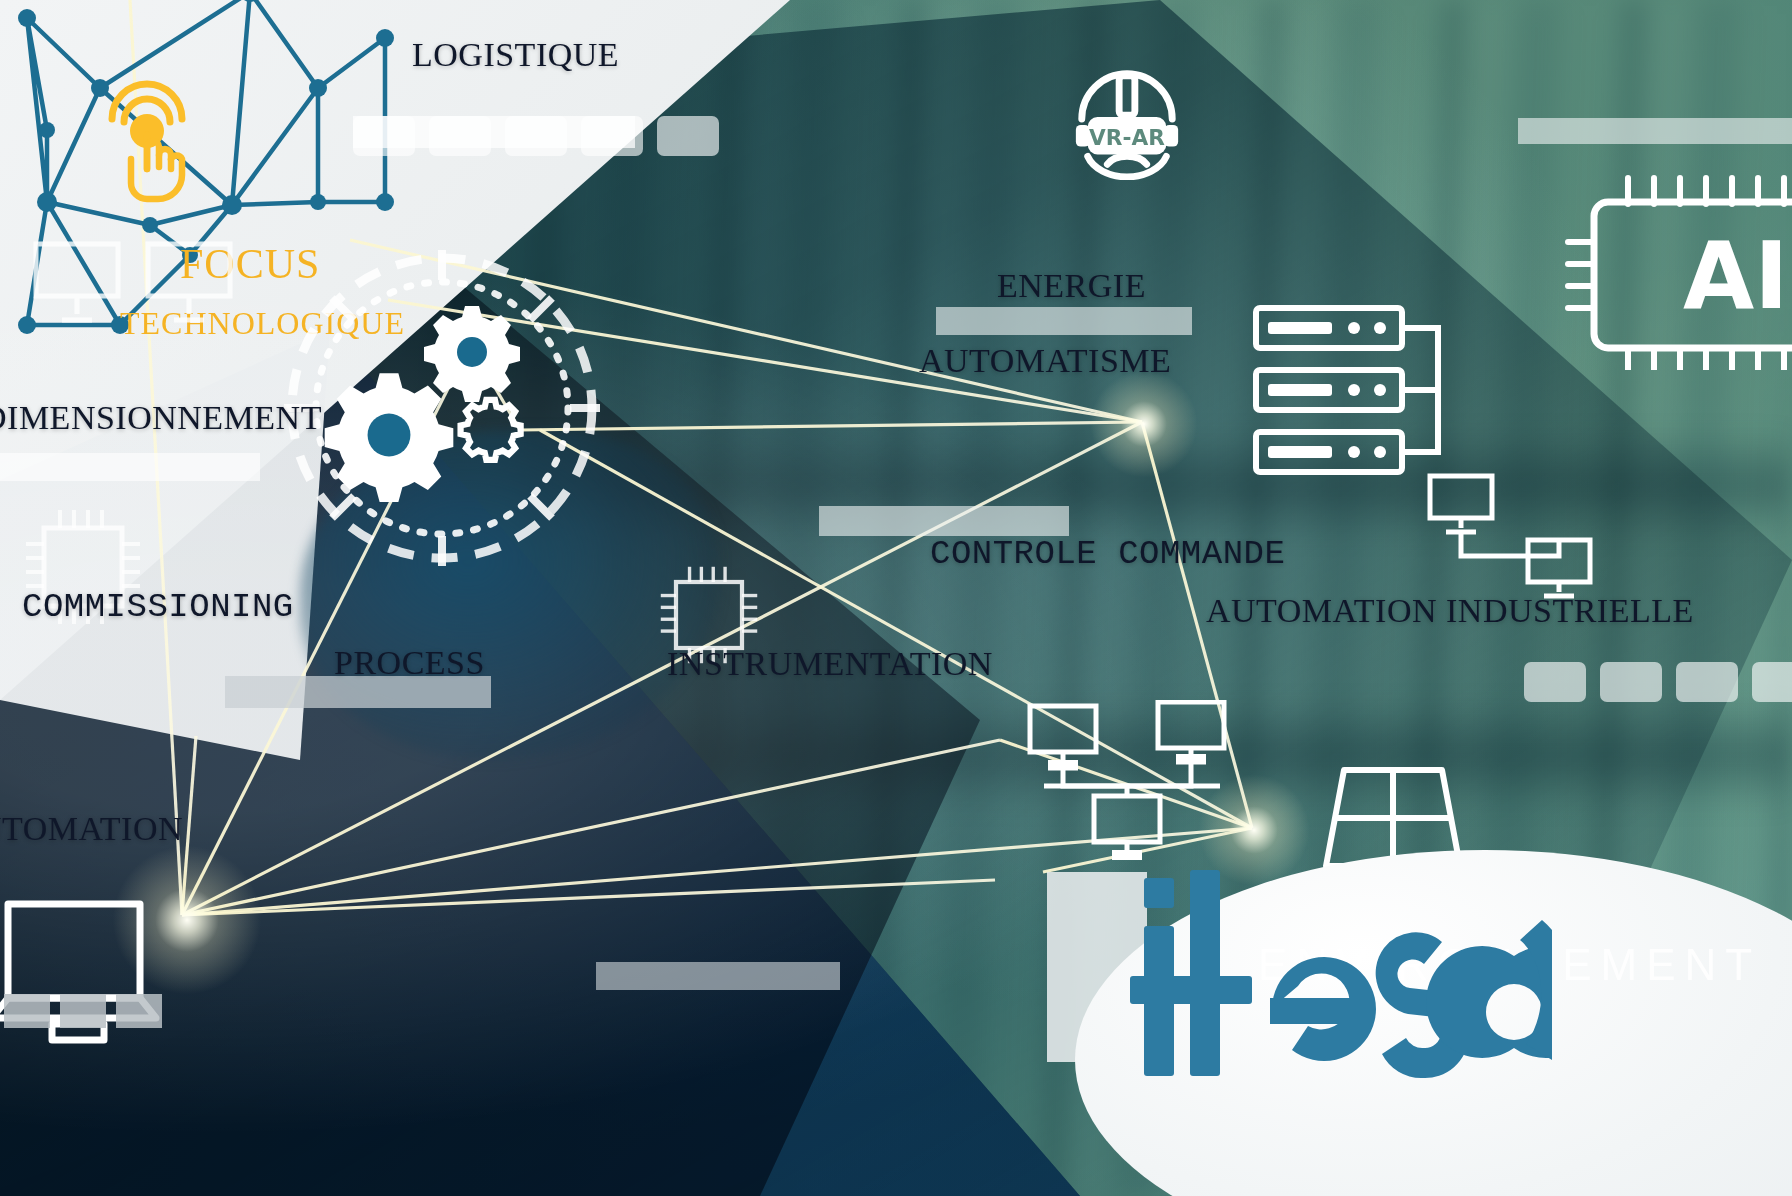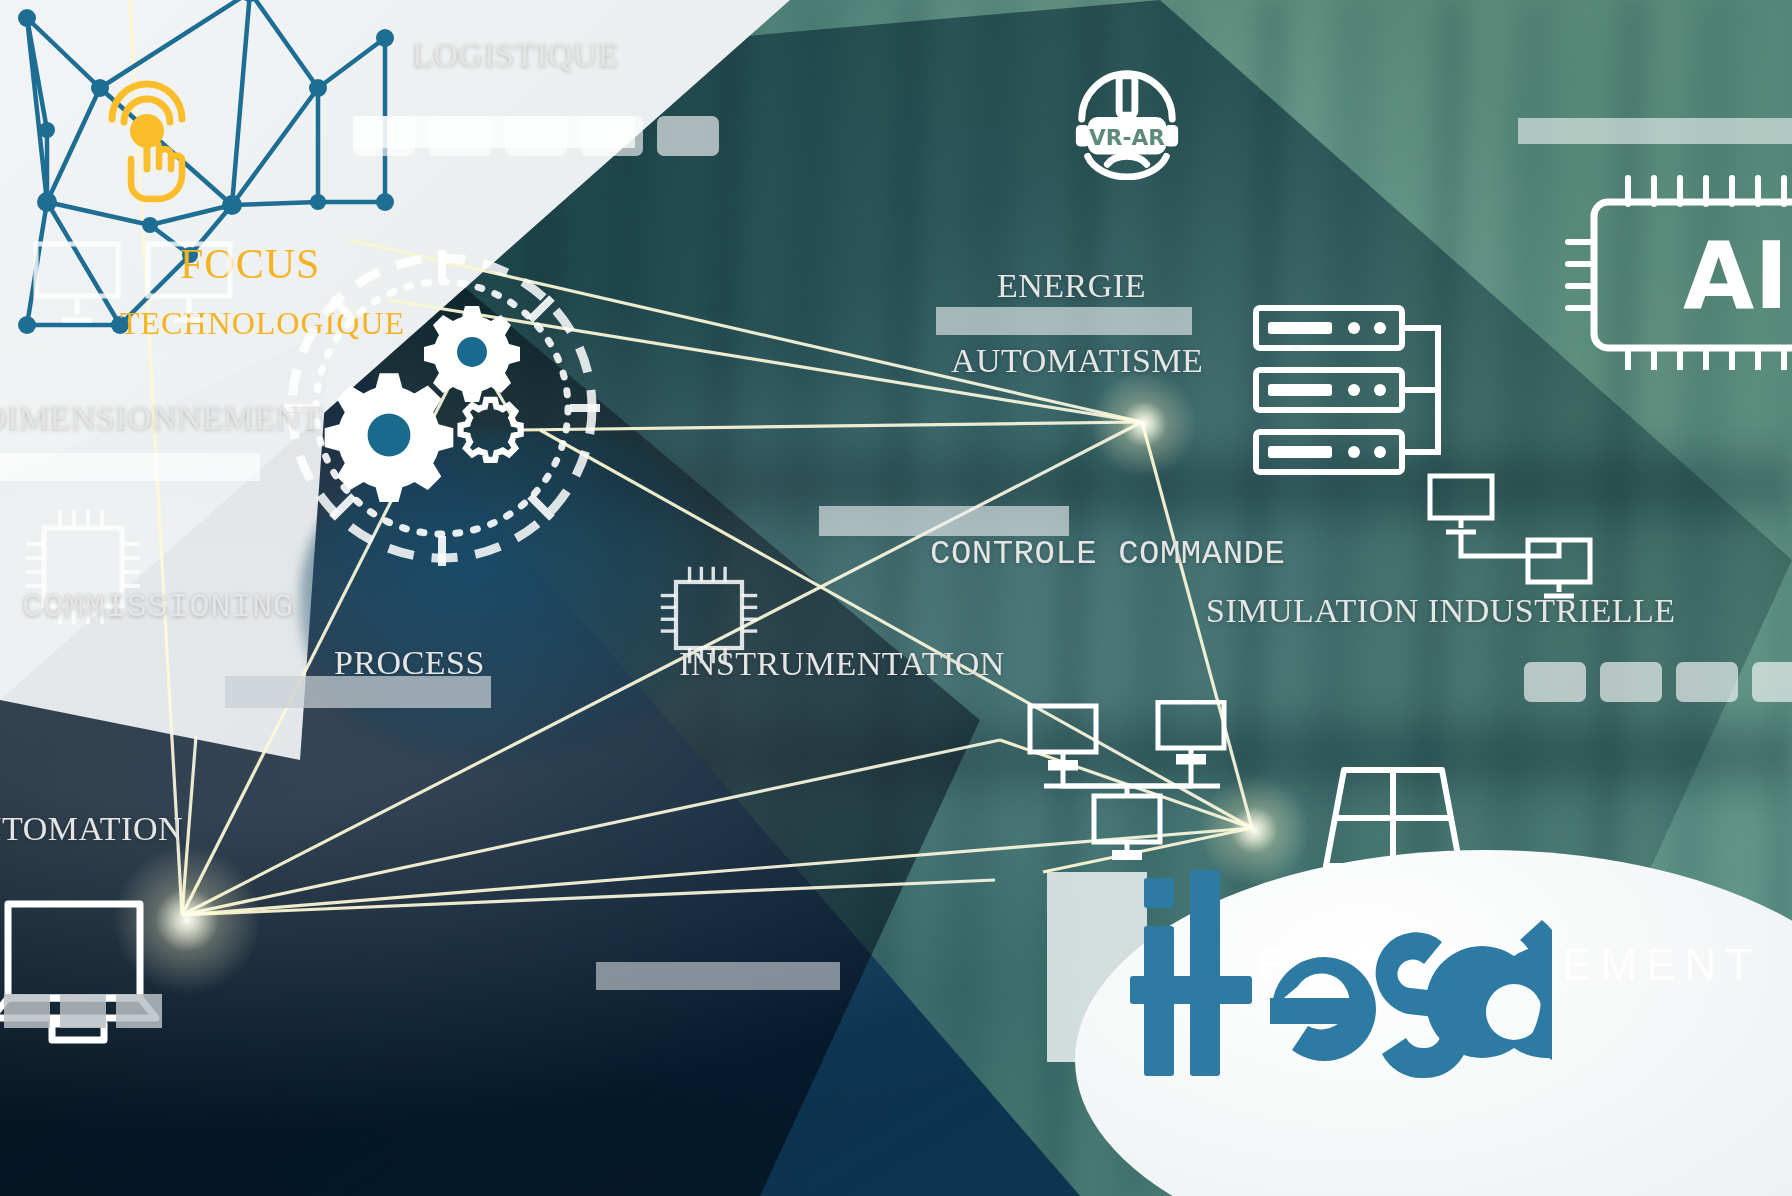--- a/index.html
+++ b/index.html
@@ -76,21 +76,21 @@
 
   
   .beams { position:absolute; inset:0; pointer-events:none; }
 
   
   .node-glow{ position:absolute; border-radius:50%; pointer-events:none;
     background:radial-gradient(circle, rgba(255,255,245,1) 0%, rgba(255,255,230,.75) 12%, rgba(255,248,200,.28) 30%, rgba(255,245,190,0) 70%); }
 
   
   .lbl{
-    position:absolute; color:#e5e5e5; white-space:nowrap;
+    position:absolute; color:#0f172a; white-space:nowrap;
     font-family:"Liberation Serif", serif;
     font-weight:400; letter-spacing:.5px;
     text-shadow:0 1px 4px rgba(0,0,0,.25);
   }
 
   .bar{ position:absolute; background:rgba(236,240,241,.62); }
 
   
   .focus-txt{ position:absolute; color:#f5b324; font-family:"Liberation Serif", serif;
     letter-spacing:1px; white-space:nowrap; }
@@ -461,24 +461,24 @@
   </div>
 
   <div class="dark-strip" style="left:4px;top:994px;">
     <div></div>
       <div></div>
       <div></div>
   </div>
 
   <div class="lbl" style="left:412px;top:36px;font-size:34px;">LOGISTIQUE</div>
   <div class="lbl" style="left:997px;top:267px;font-size:34px;">ENERGIE</div>
-  <div class="lbl" style="left:919px;top:342px;font-size:34px;margin-left:32px;">AUTOMATISME</div>
+  <div class="lbl" style="left:919px;top:342px;font-size:34px;">AUTOMATISME</div>
   <div class="lbl" style="left:930px;top:535px;font-size:34px;font-family:Liberation Mono, monospace;">CONTROLE COMMANDE</div>
-  <div class="lbl" style="left:1206px;top:592px;font-size:34px;">SIMULATION INDUSTRIELLE</div>
-  <div class="lbl" style="left:667px;top:645px;font-size:34px;margin-left:12px;">INSTRUMENTATION</div>
+  <div class="lbl" style="left:1206px;top:592px;font-size:34px;">AUTOMATION INDUSTRIELLE</div>
+  <div class="lbl" style="left:667px;top:645px;font-size:34px;">INSTRUMENTATION</div>
   <div class="lbl" style="left:334px;top:644px;font-size:34px;">PROCESS</div>
   <div class="lbl" style="left:22px;top:588px;font-size:34px;font-family:Liberation Mono, monospace;">COMMISSIONING</div>
   <div class="lbl" style="left:-18px;top:399px;font-size:34px;">DIMENSIONNEMENT</div>
   <div class="lbl" style="left:-48px;top:810px;font-size:34px;">AUTOMATION</div>
 
 
   <div class="logo-oval"></div>
   <div style="position:absolute;left:1258px;top:940px;font-family:'Liberation Sans',sans-serif;
               font-size:44px;letter-spacing:9px;color:rgba(255,255,255,.85);white-space:nowrap;">ENVIRONNEMENT</div>
 

